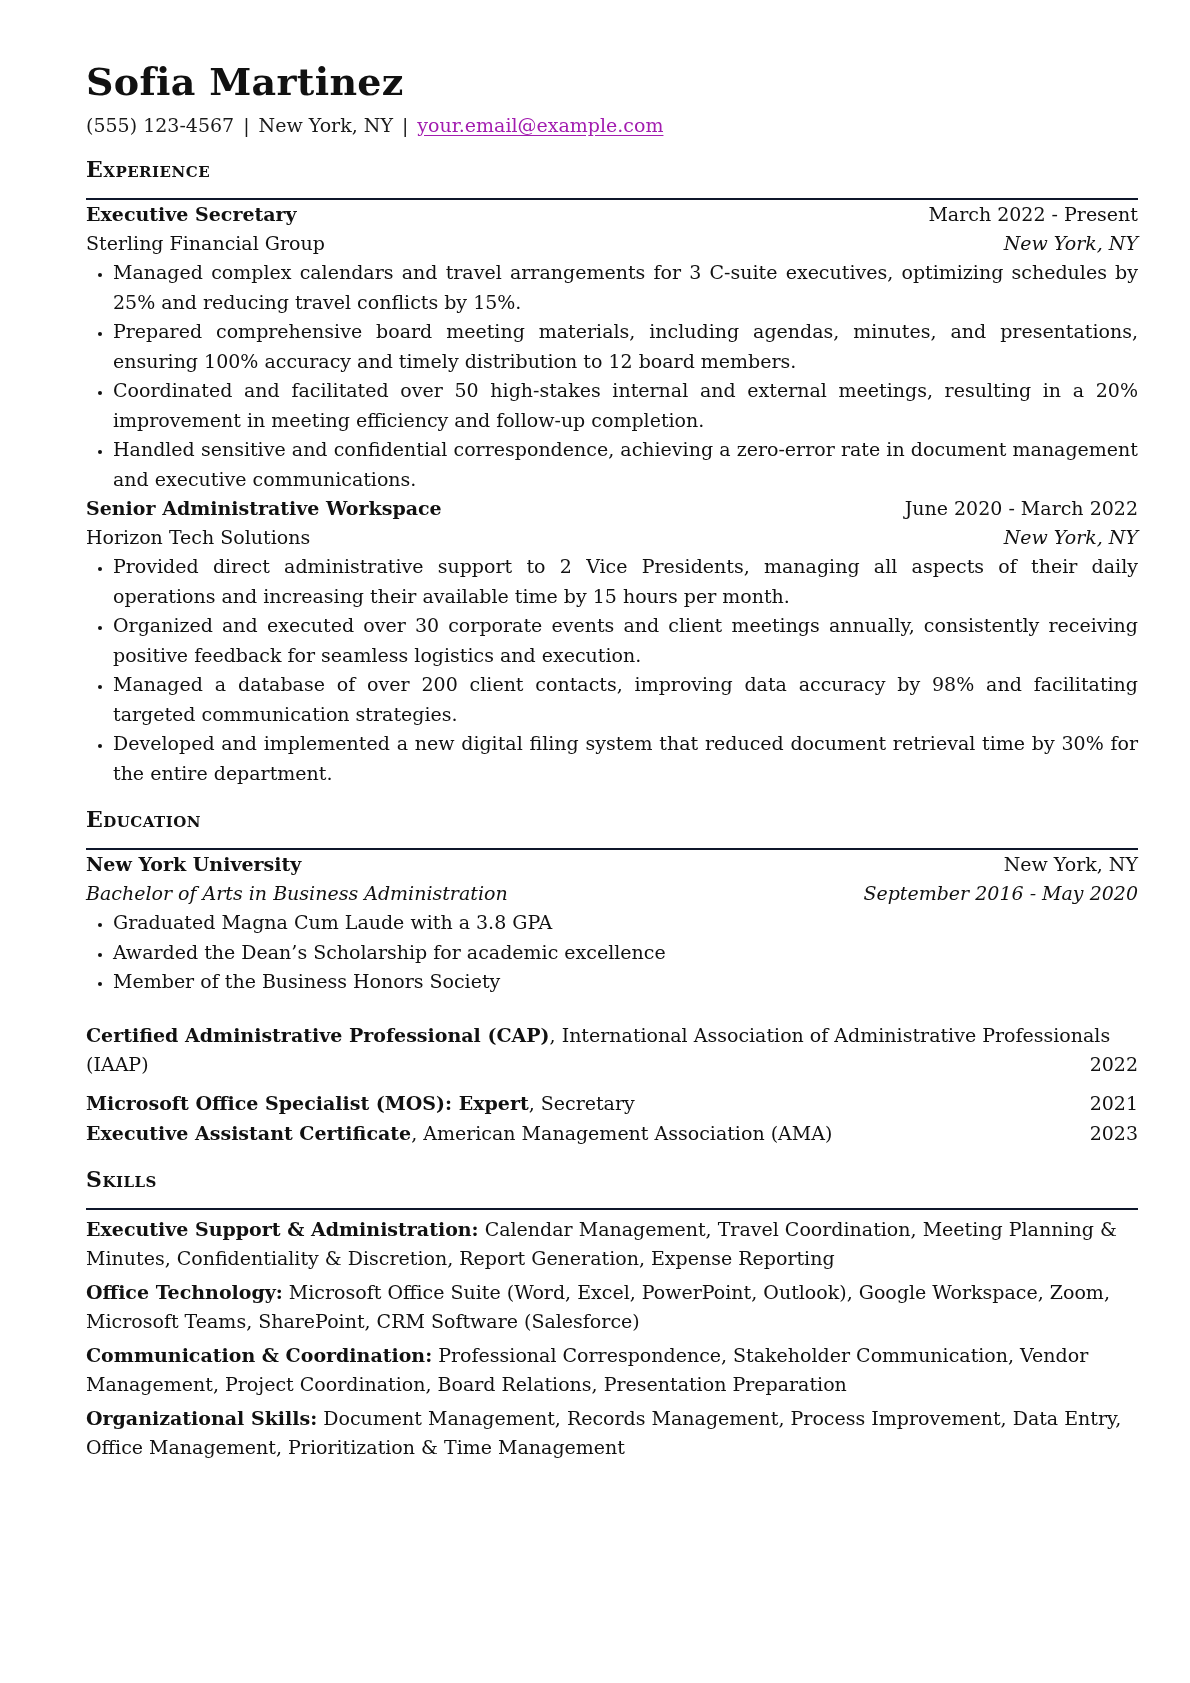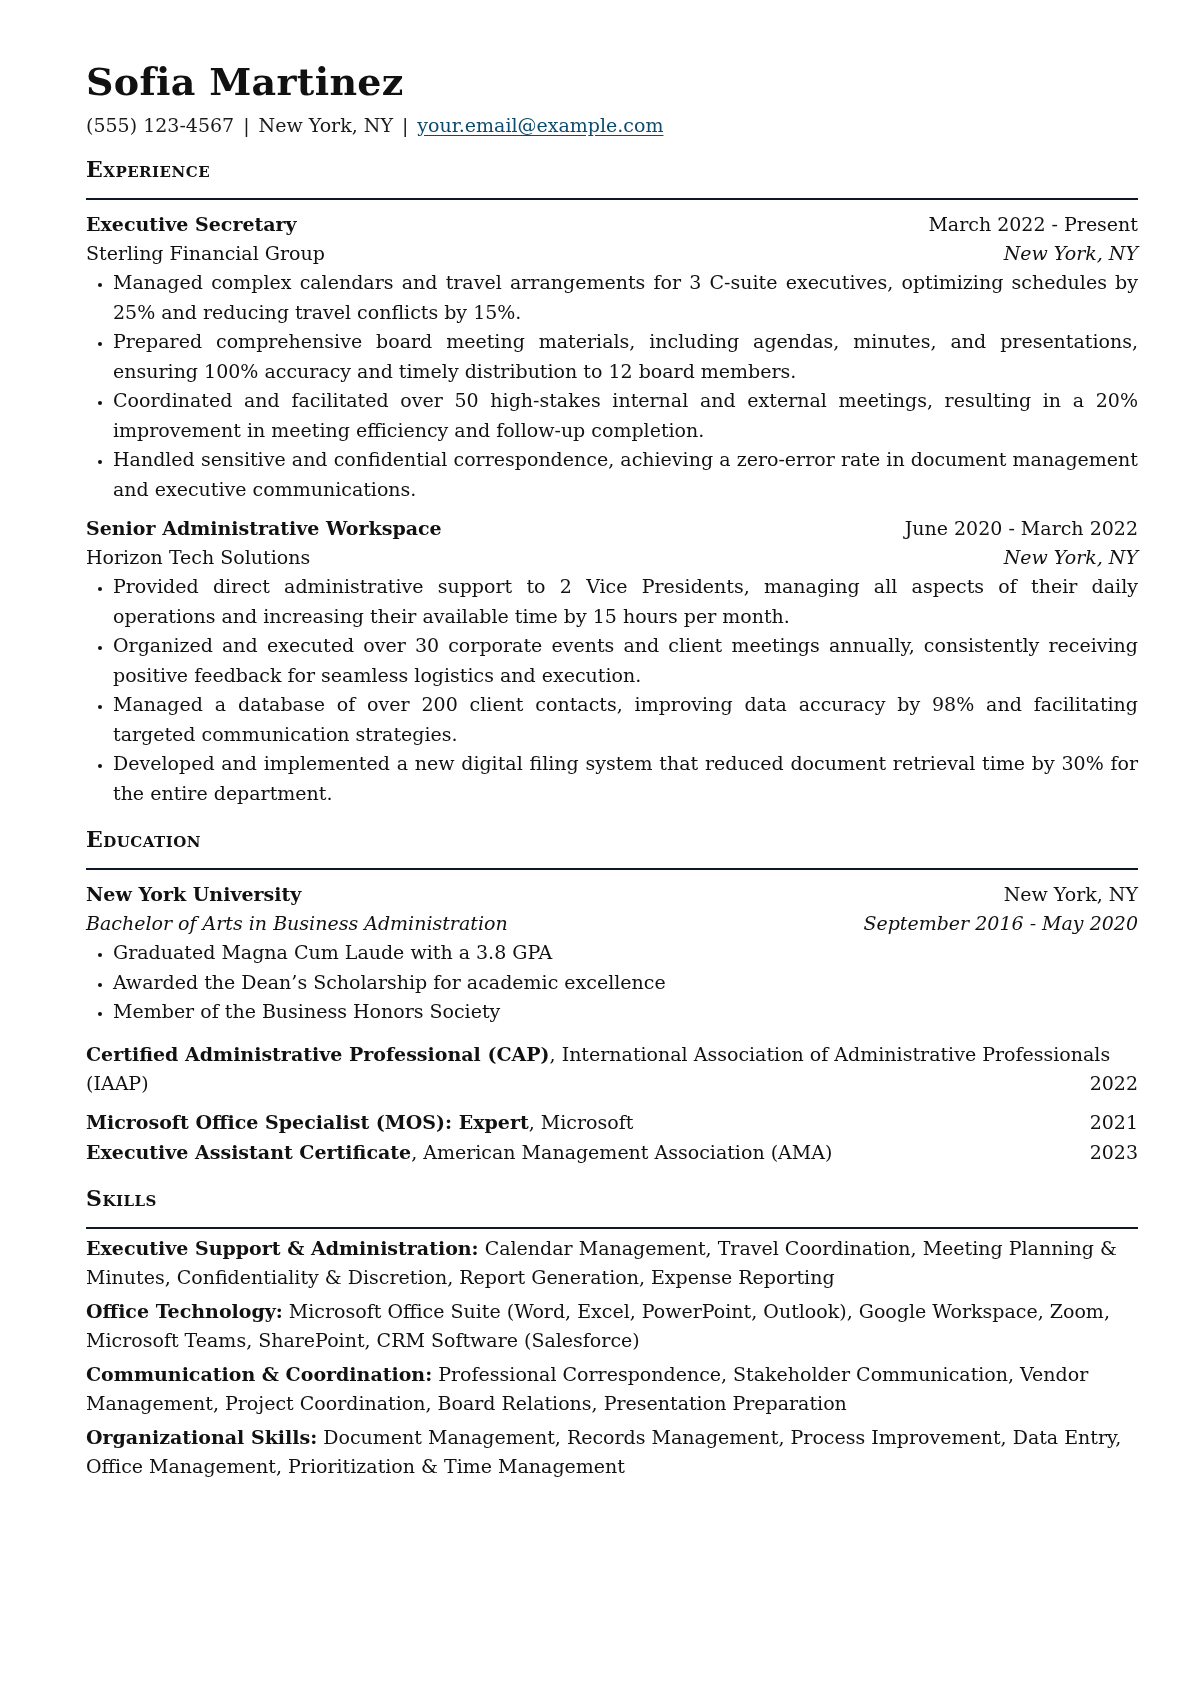--- a/index.html
+++ b/index.html
@@ -5,33 +5,33 @@
   html, body { margin: 0; padding: 0; background: #ffffff; }
   body {
     width: 1190px; height: 1683px; position: relative; overflow: hidden;
     font-family: "DejaVu Serif", "Liberation Serif", serif;
     color: #111111;
   }
   .page { position: absolute; left: 86px; top: 58px; width: 1052px; }
   .name { font-size: 38px; font-weight: bold; line-height: 48px; margin: 0; letter-spacing: 0.3px; }
   .contact { font-size: 19px; line-height: 26px; margin-top: 6px; color: #1a1a1a; }
   .contact .sep { margin: 0 9px; }
-  .contact a { color: #0c4a6e; text-decoration: underline; text-underline-offset: 3px; }
+  .contact a { color: #a21caf; text-decoration: underline; text-underline-offset: 3px; }
   .section-title {
     font-size: 22px; font-weight: bold; font-variant: small-caps; letter-spacing: 0.5px;
     line-height: 30px; margin-top: 16px; padding-bottom: 14px; border-bottom: 2px solid #0f172a;
   }
-  .entry { margin-top: 10px; }
+  .entry { }
   .row { display: flex; justify-content: space-between; font-size: 19px; line-height: 29px; }
   .bold { font-weight: bold; }
   .ital { font-style: italic; }
   ul { margin: 0; padding-left: 27px; }
   li { font-size: 19px; line-height: 29.5px; padding-left: 0; text-align: justify; }
   li::marker { font-size: 14px; }
-  .cert { margin-top: 13px; font-size: 19px; line-height: 29px; position: relative; }
+  .cert { margin-top: 24px; font-size: 19px; line-height: 29px; position: relative; }
   .cert .year { position: absolute; right: 0; bottom: 0; }
   .cert.single { display: flex; justify-content: space-between; }
   .skill { font-size: 19px; line-height: 29px; margin-top: 5px; }
   .skill-first { }
 </style>
 </head>
 <body>
 
 <div class="page">
 
@@ -91,21 +91,21 @@
       <li>Awarded the Dean’s Scholarship for academic excellence</li>
       <li>Member of the Business Honors Society</li>
     </ul>
   </div>
 
   <div class="cert" style="padding-right:0;">
     <span class="bold">Certified Administrative Professional (CAP)</span><span>, International Association of Administrative Professionals (IAAP)</span>
     <span class="year">2022</span>
   </div>
   <div class="cert single" style="margin-top:10px;">
-    <span><span class="bold">Microsoft Office Specialist (MOS): Expert</span><span>, Microsoft</span></span>
+    <span><span class="bold">Microsoft Office Specialist (MOS): Expert</span><span>, Secretary</span></span>
     <span>2021</span>
   </div>
   <div class="cert single" style="margin-top:1px;">
     <span><span class="bold">Executive Assistant Certificate</span><span>, American Management Association (AMA)</span></span>
     <span>2023</span>
   </div>
 
   <div class="section-title">Skills</div>
   <div class="skill skill-first">
     <span class="bold">Executive Support &amp; Administration:</span><span> Calendar Management, Travel Coordination, Meeting Planning &amp; Minutes, Confidentiality &amp; Discretion, Report Generation, Expense Reporting</span>

